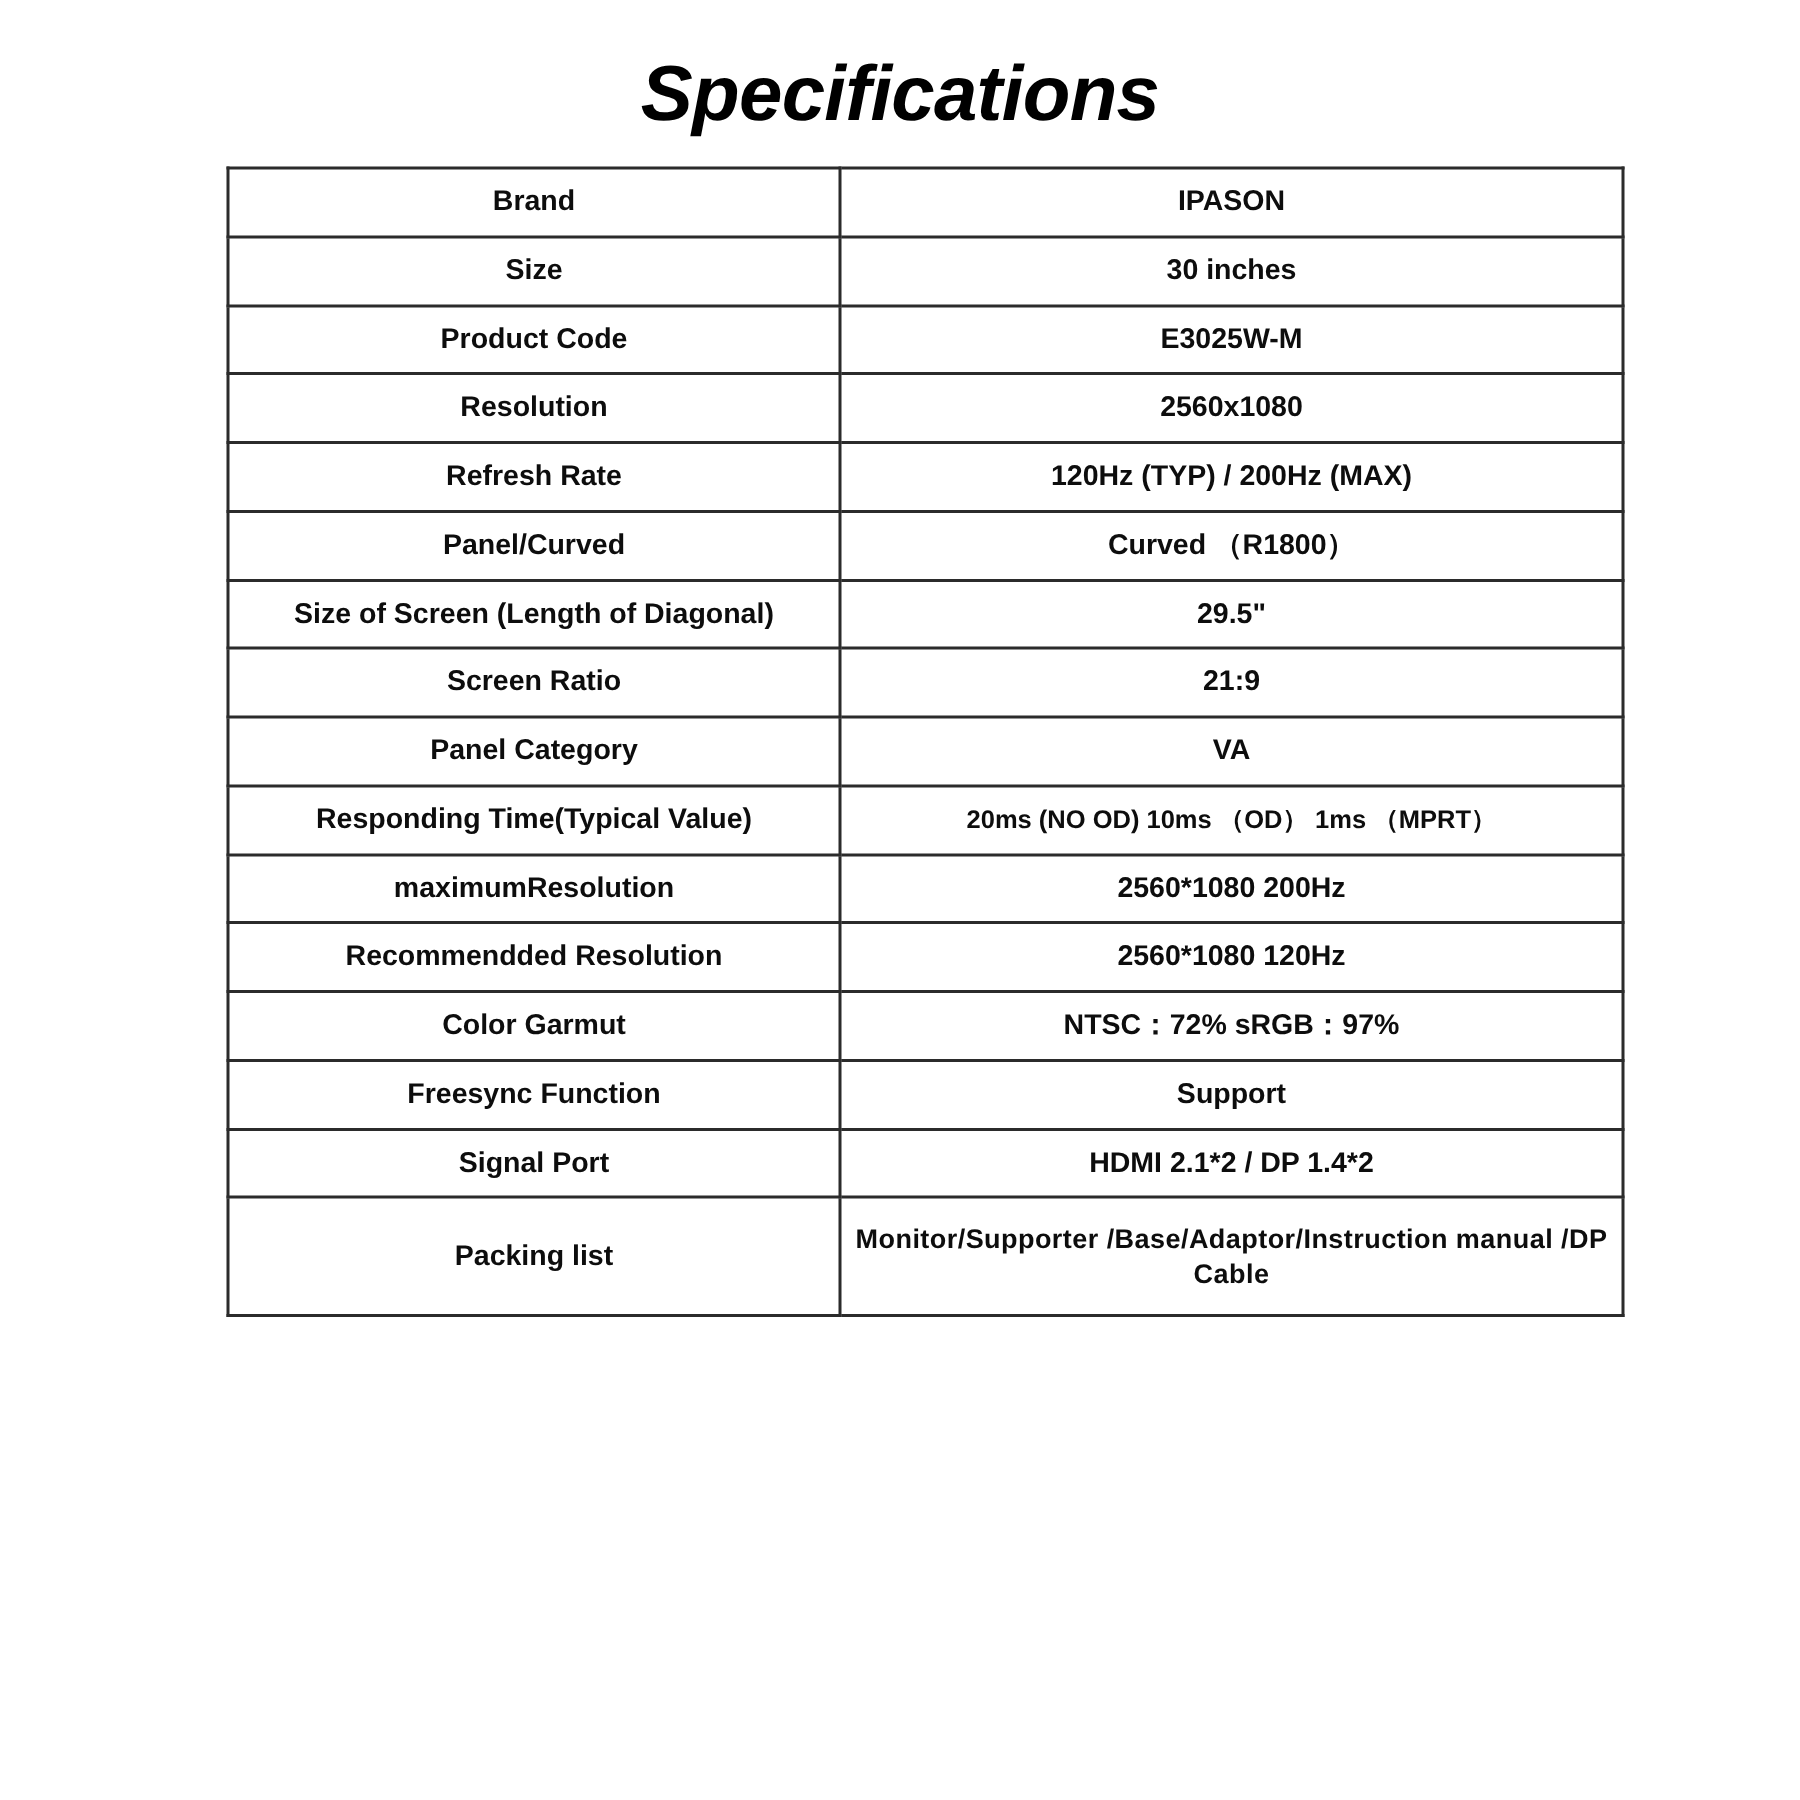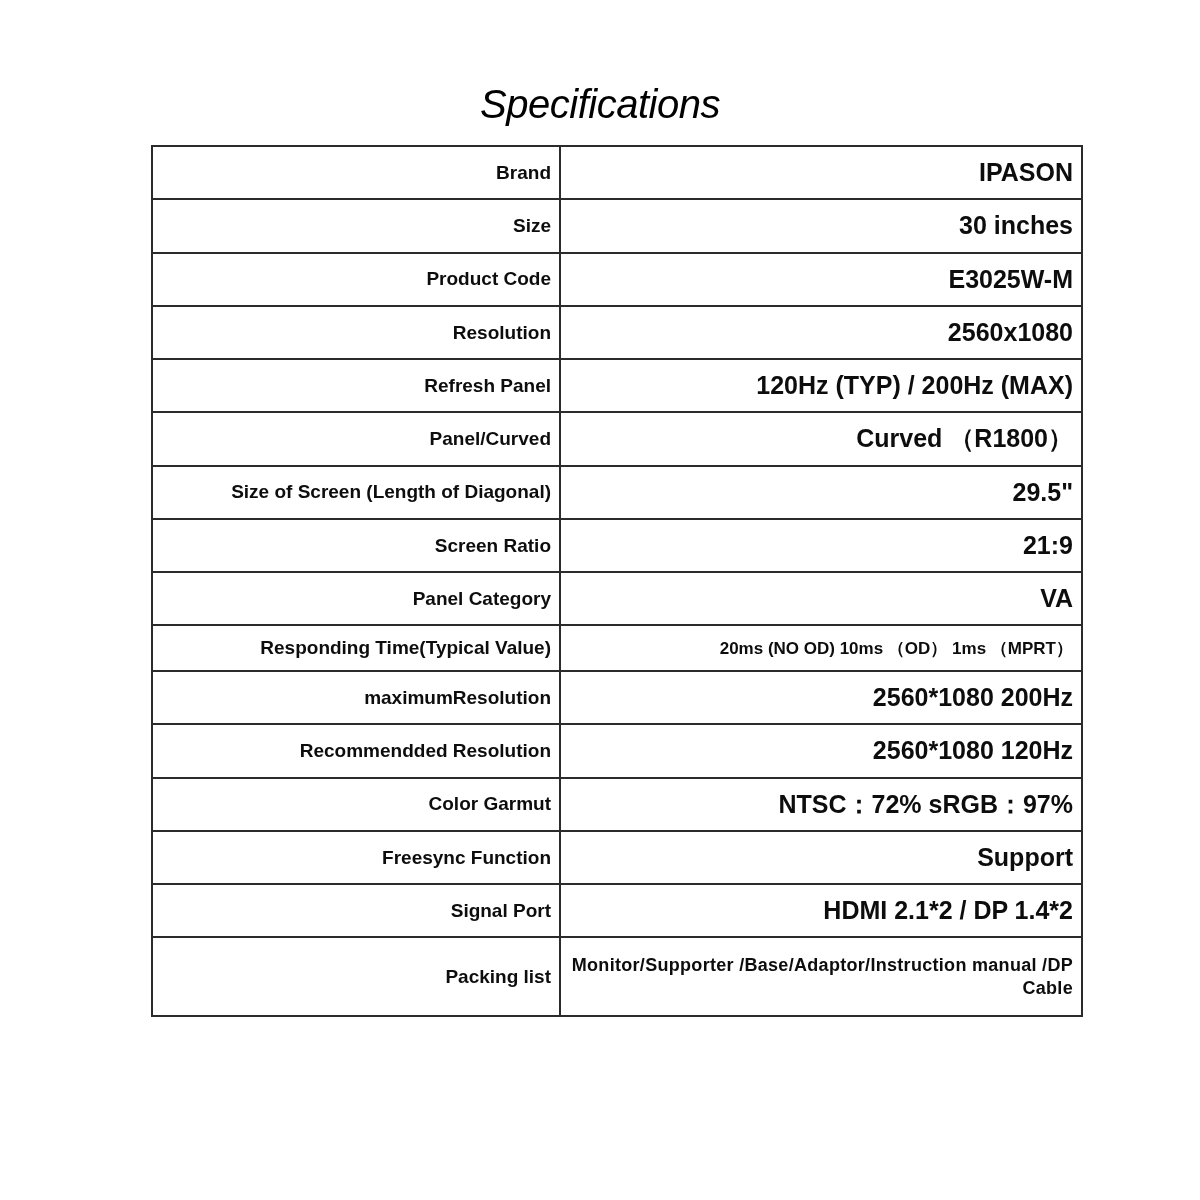--- a/index.html
+++ b/index.html
@@ -16,55 +16,55 @@
   }
   .page {
     position: relative;
     width: 1200px;
     height: 1200px;
     box-sizing: border-box;
   }
   .title {
     text-align: center;
     font-family: "Liberation Sans", sans-serif;
-    font-weight: normal;
+    font-weight: bold;
     font-style: italic;
-    font-size: 40px;
+    font-size: 52px;
     letter-spacing: -0.5px;
     color: #000000;
     margin: 0;
-    padding-top: 82px;
+    padding-top: 33px;
     padding-bottom: 18px;
   }
   .table-wrap {
     margin: 0 auto;
     width: 898px;
   }
   table.spec {
     border-collapse: collapse;
     width: 898px;
     table-layout: fixed;
     border: 2px solid #2b2b2b;
   }
   table.spec td {
     border: 2px solid #2b2b2b;
-    text-align: right;
+    text-align: center;
     vertical-align: middle;
     font-weight: bold;
     color: #0d0d0d;
     padding: 10px 8px;
     line-height: 1.25;
   }
   td.label {
     width: 390px;
     font-size: 19px;
   }
   td.value {
     width: 504px;
-    font-size: 25px;
+    font-size: 19px;
   }
   td.value.small {
     font-size: 17px;
   }
   td.value.wide {
     font-size: 18px;
     letter-spacing: 0.3px;
     margin-left: 28px;
   }
   tr.tall td {
@@ -91,21 +91,21 @@
         </tr>
         <tr>
           <td class="label">Product Code</td>
           <td class="value">E3025W-M</td>
         </tr>
         <tr>
           <td class="label">Resolution</td>
           <td class="value">2560x1080</td>
         </tr>
         <tr>
-          <td class="label">Refresh  Panel</td>
+          <td class="label">Refresh  Rate</td>
           <td class="value">120Hz (TYP) / 200Hz (MAX)</td>
         </tr>
         <tr>
           <td class="label">Panel/Curved</td>
           <td class="value">Curved （R1800）</td>
         </tr>
         <tr>
           <td class="label">Size of Screen (Length of Diagonal)</td>
           <td class="value">29.5"</td>
         </tr>

